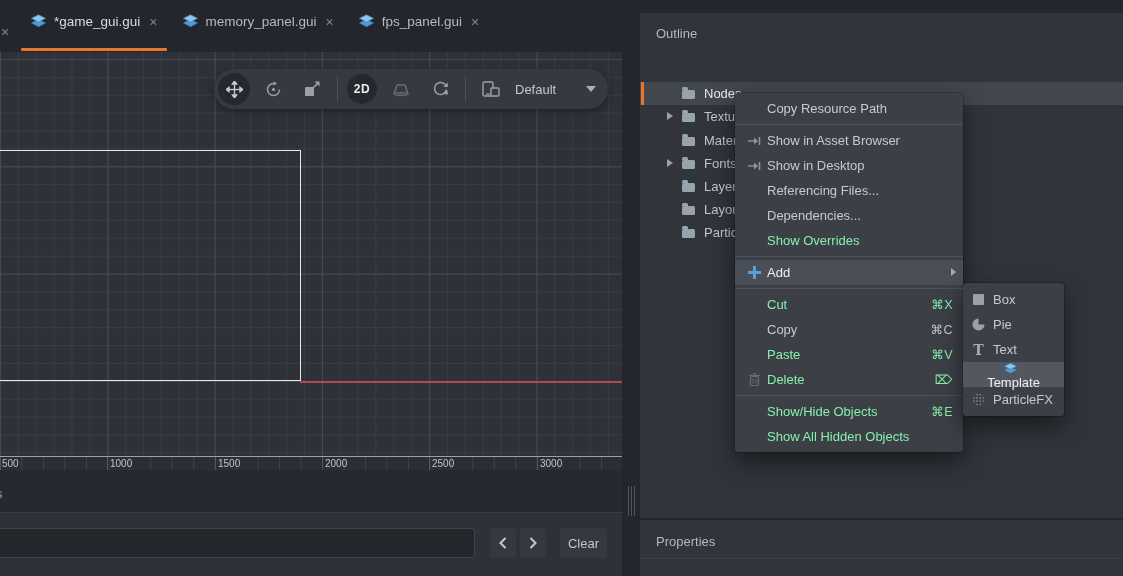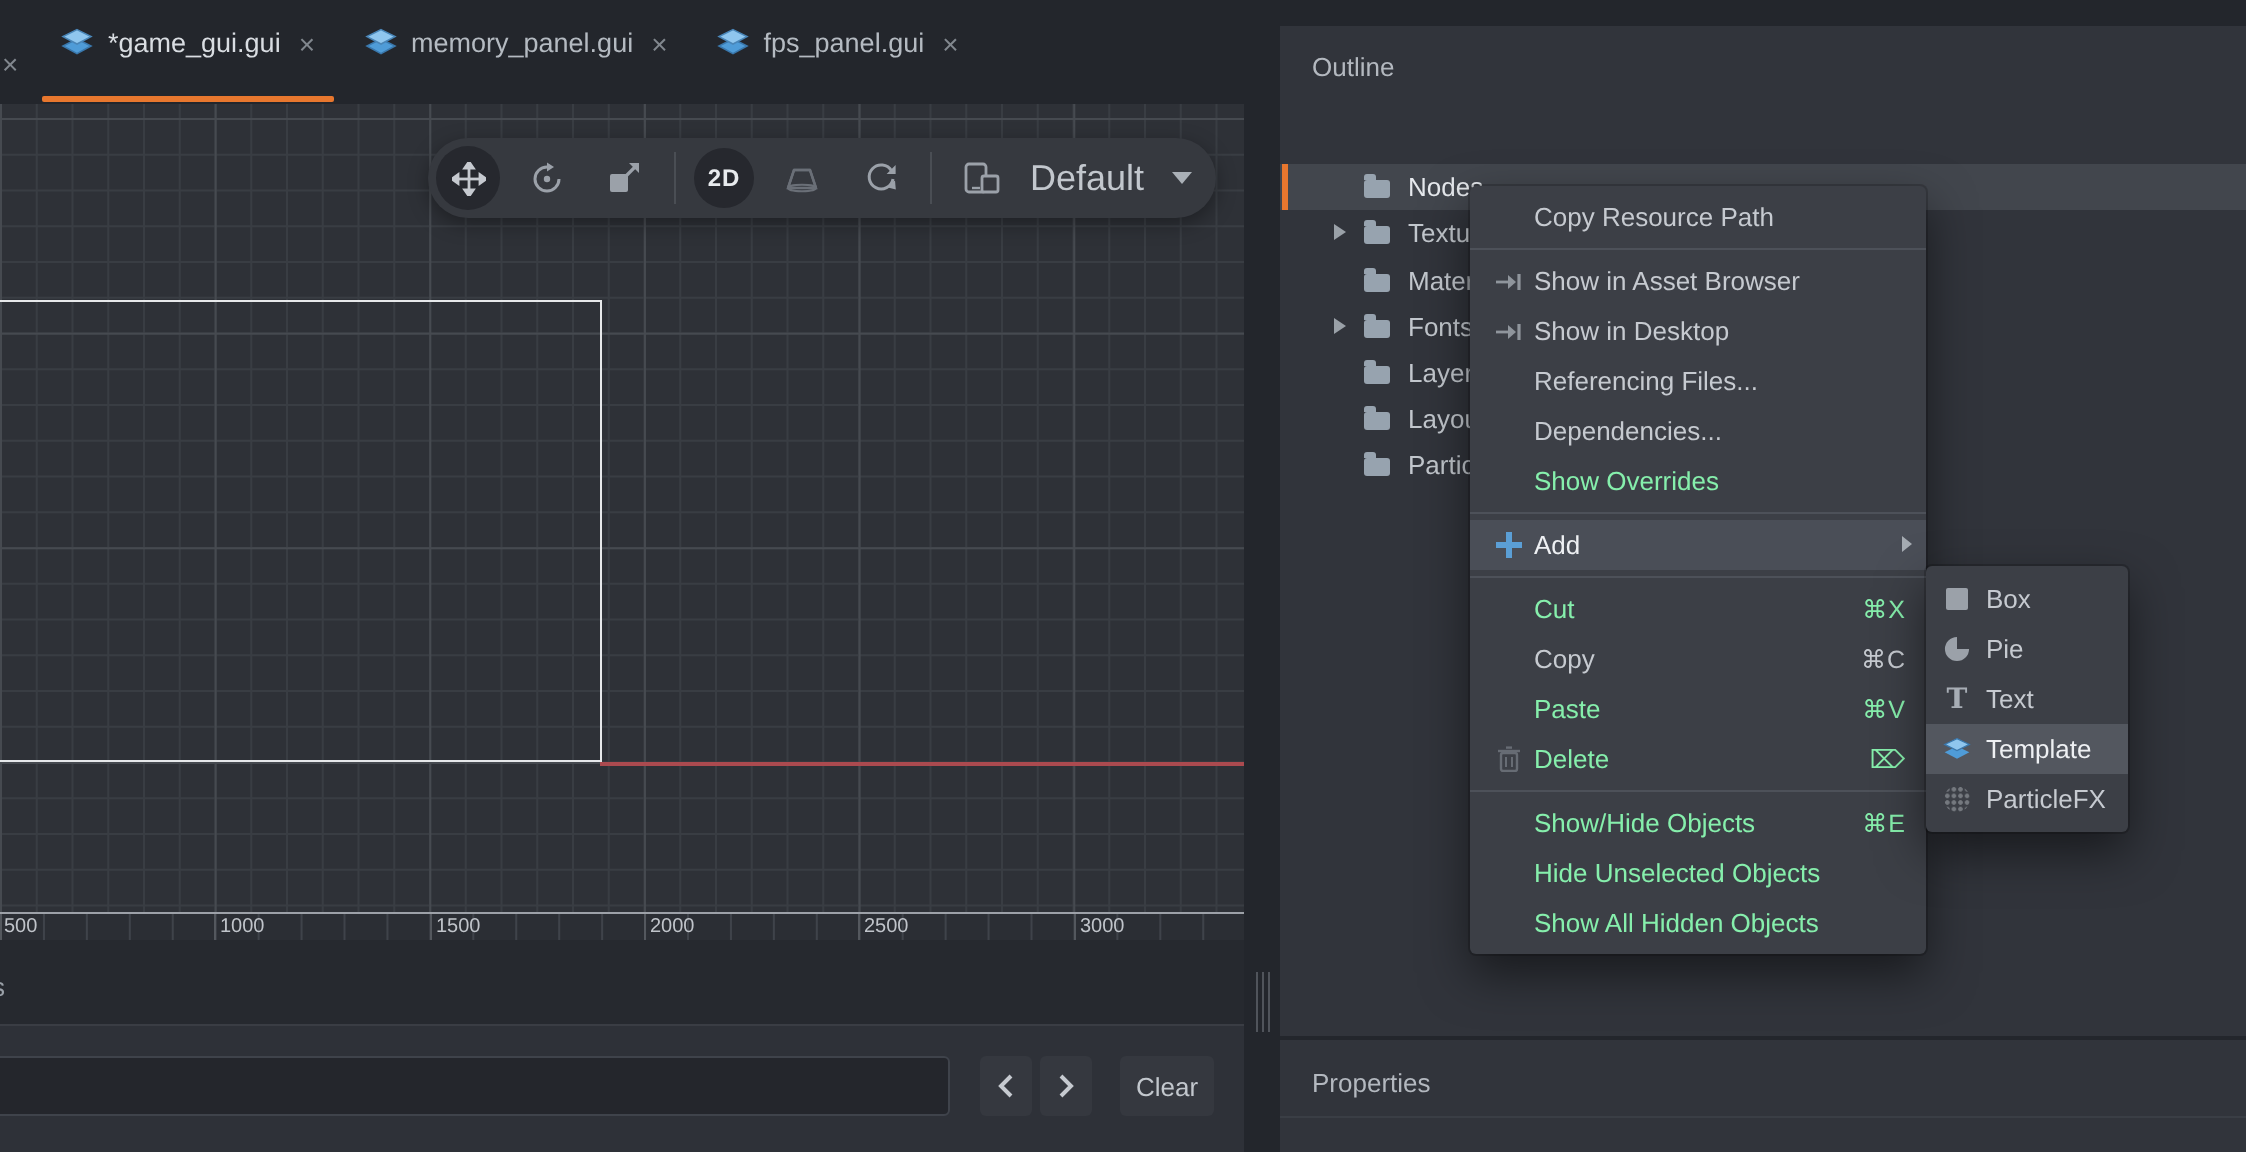--- a/index.html
+++ b/index.html
@@ -36,21 +36,21 @@
   #axis-x { position:absolute; left:300px; top:329px; width:322px; height:1.5px; background:#ab4a4f; }
 
   
   #toolbar { position:absolute; left:214px; top:69px; width:394px; height:40px; background:#36393f;
     border-radius:21px; box-shadow:0 3px 10px rgba(0,0,0,.35); display:flex; align-items:center; padding:0 12px 0 4px; z-index:5; }
   .tool-circle { width:32px; height:32px; border-radius:50%; background:#26282e; display:flex; align-items:center; justify-content:center; }
   .tool-btn { width:32px; height:32px; display:flex; align-items:center; justify-content:center; }
   .tb-sep { width:1px; height:26px; background:#4a4e54; margin:0 9px; }
   .mode-badge { width:30px; height:30px; border-radius:50%; background:#26282e; color:#e8ebee;
     font-size:12px; font-weight:bold; display:flex; align-items:center; justify-content:center; letter-spacing:.5px; }
-  .profile-label { font-size:18px; color:#c2c7cd; margin:0 4px 0 8px; }
+  .profile-label { font-size:13px; color:#c2c7cd; margin:0 4px 0 8px; }
   .dd-arrow { width:0; height:0; border-left:5px solid transparent; border-right:5px solid transparent; border-top:6px solid #aab0b7; margin-left:auto; }
 
   
   #ruler { position:absolute; left:0; top:456px; width:622px; height:14px; background:#2b2e34;
     border-top:1px solid #9da1a8;
     background-image:linear-gradient(to right,#3f434a 1px,transparent 1px); background-size:21.47px 100%; }
   .rtick { position:absolute; top:0; width:1px; height:14px; background:#54585e; }
   .rlabel { position:absolute; top:1px; font-size:10px; color:#c0c4ca; }
 
   
@@ -96,21 +96,21 @@
   .mi-ic { width:16px; margin-right:5px; flex:0 0 auto; display:flex; align-items:center; justify-content:center; }
   .mi-sc { margin-left:auto; font-size:12.5px; letter-spacing:.5px; }
   .mi .sub-arrow { position:absolute; right:7px; top:8px; width:0; height:0;
     border-top:4.5px solid transparent; border-bottom:4.5px solid transparent; border-left:5px solid #a6acb3; }
   .msep { height:1px; background:#4d5159; margin:3px 0; }
 
   
   #add-submenu { position:absolute; left:963px; top:283px; width:101px; background:#3c3f46; border-radius:3px;
     padding:4px 0; z-index:21; box-shadow:0 10px 24px rgba(0,0,0,.5), 0 0 0 1px rgba(0,0,0,.18); }
   .smi { display:flex; align-items:center; height:25px; padding:0 8px; font-size:13px; color:#c6cad0; }
-  .smi.hl { background:#53575f; color:#eef0f3; }
+  .smi.hl { background:#53575f; color:#eef0f3;flex-direction:column; }
   .smi-ic { width:15px; margin-right:7px; flex:0 0 auto; display:flex; align-items:center; justify-content:center; }
   .box-glyph { width:11px; height:11px; background:#9ba1a9; border-radius:1px; }
   .text-glyph { font-family:"DejaVu Serif","Liberation Serif",serif; font-weight:bold; font-size:14px; color:#a7adb5; line-height:1; }
   .pfx-glyph { width:13px; height:13px; border-radius:50%;
     background-image:radial-gradient(#75797f 1px, transparent 1.2px); background-size:3.3px 3.3px; }
 
   svg { display:block; }
 </style>
 </head>
 <body>
@@ -376,24 +376,20 @@
     <span class="mi-sc">⌦</span>
   </div>
   <div class="msep"></div>
   <div class="mi disabled">
     <span class="mi-ic"></span>
     <span>Show/Hide Objects</span>
     <span class="mi-sc">⌘E</span>
   </div>
   <div class="mi disabled">
     <span class="mi-ic"></span>
-    <span>Hide Unselected Objects</span>
-  </div>
-  <div class="mi disabled">
-    <span class="mi-ic"></span>
     <span>Show All Hidden Objects</span>
   </div>
 </div>
 
 <div id="add-submenu">
   <div class="smi">
     <span class="smi-ic">
         <span class="box-glyph"></span>
       </span>
     <span>Box</span>

